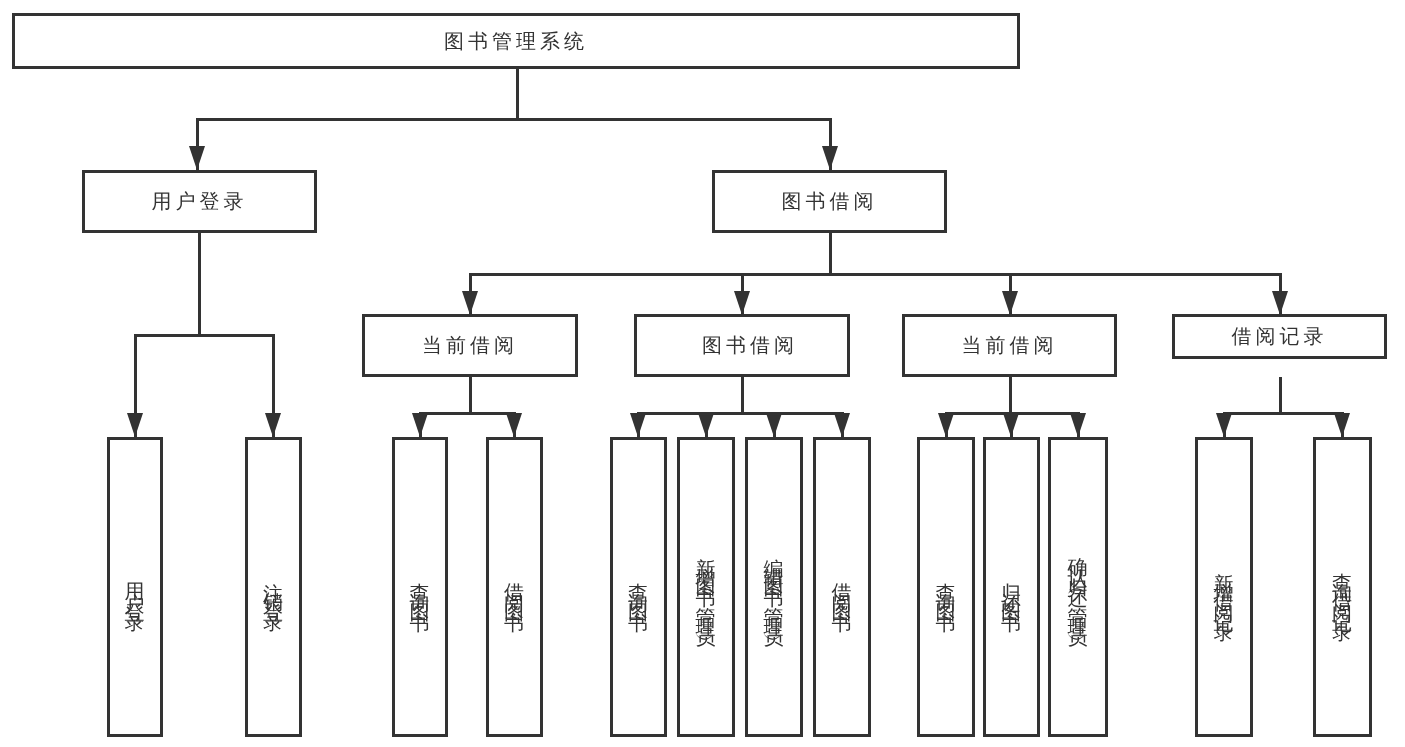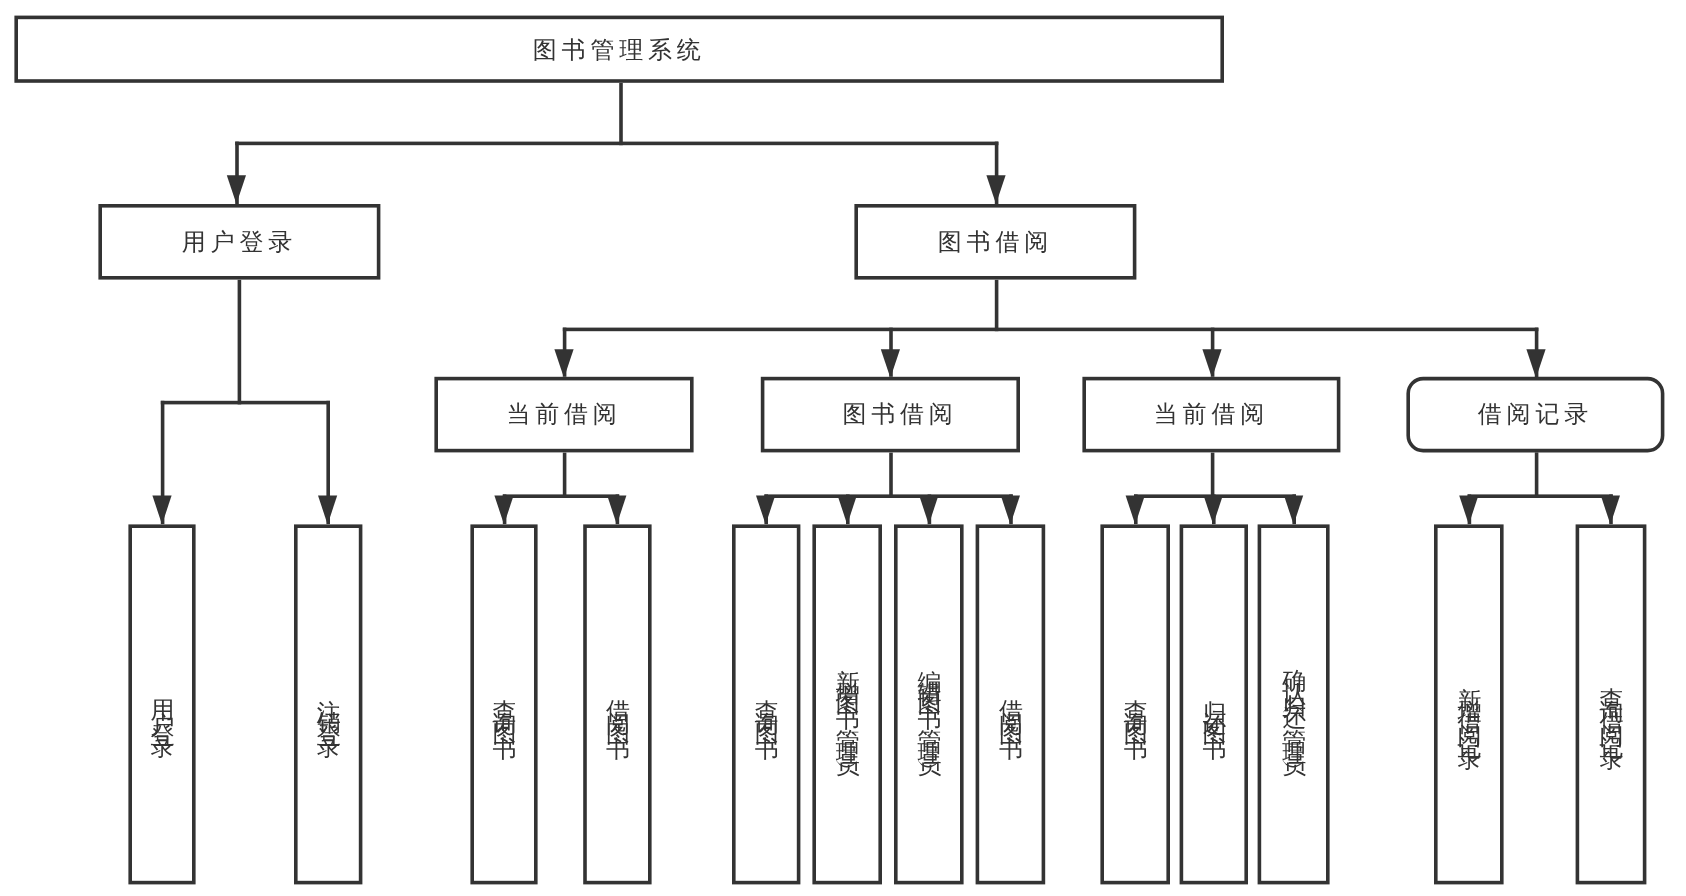--- a/index.html
+++ b/index.html
@@ -115,21 +115,21 @@
   </div>
 
   <div class="box" style="left:12px;top:13px;width:1008px;height:56px;">图书管理系统</div>
 
   <div class="box" style="left:82px;top:170px;width:235px;height:63px;">用户登录</div>
   <div class="box" style="left:712px;top:170px;width:235px;height:63px;">图书借阅</div>
 
   <div class="box" style="left:362px;top:314px;width:216px;height:63px;">当前借阅</div>
   <div class="box" style="left:634px;top:314px;width:216px;height:63px;padding-left:16px;">图书借阅</div>
   <div class="box" style="left:902px;top:314px;width:215px;height:63px;">当前借阅</div>
-  <div class="box" style="left:1172px;top:314px;width:215px;height:63px;border-radius:14px;">借阅记录</div>
+  <div class="box" style="left:1172px;top:314px;width:215px;height:45px;">借阅记录</div>
 
   <div class="vbox" style="left:107px;top:437px;width:56px;height:300px;">
     <span class="vtext">用户登录</span>
   </div>
   <div class="vbox" style="left:245px;top:437px;width:57px;height:300px;">
     <span class="vtext">注销登录</span>
   </div>
 
   <div class="vbox" style="left:392px;top:437px;width:56px;height:300px;">
     <span class="vtext">查询图书</span>

